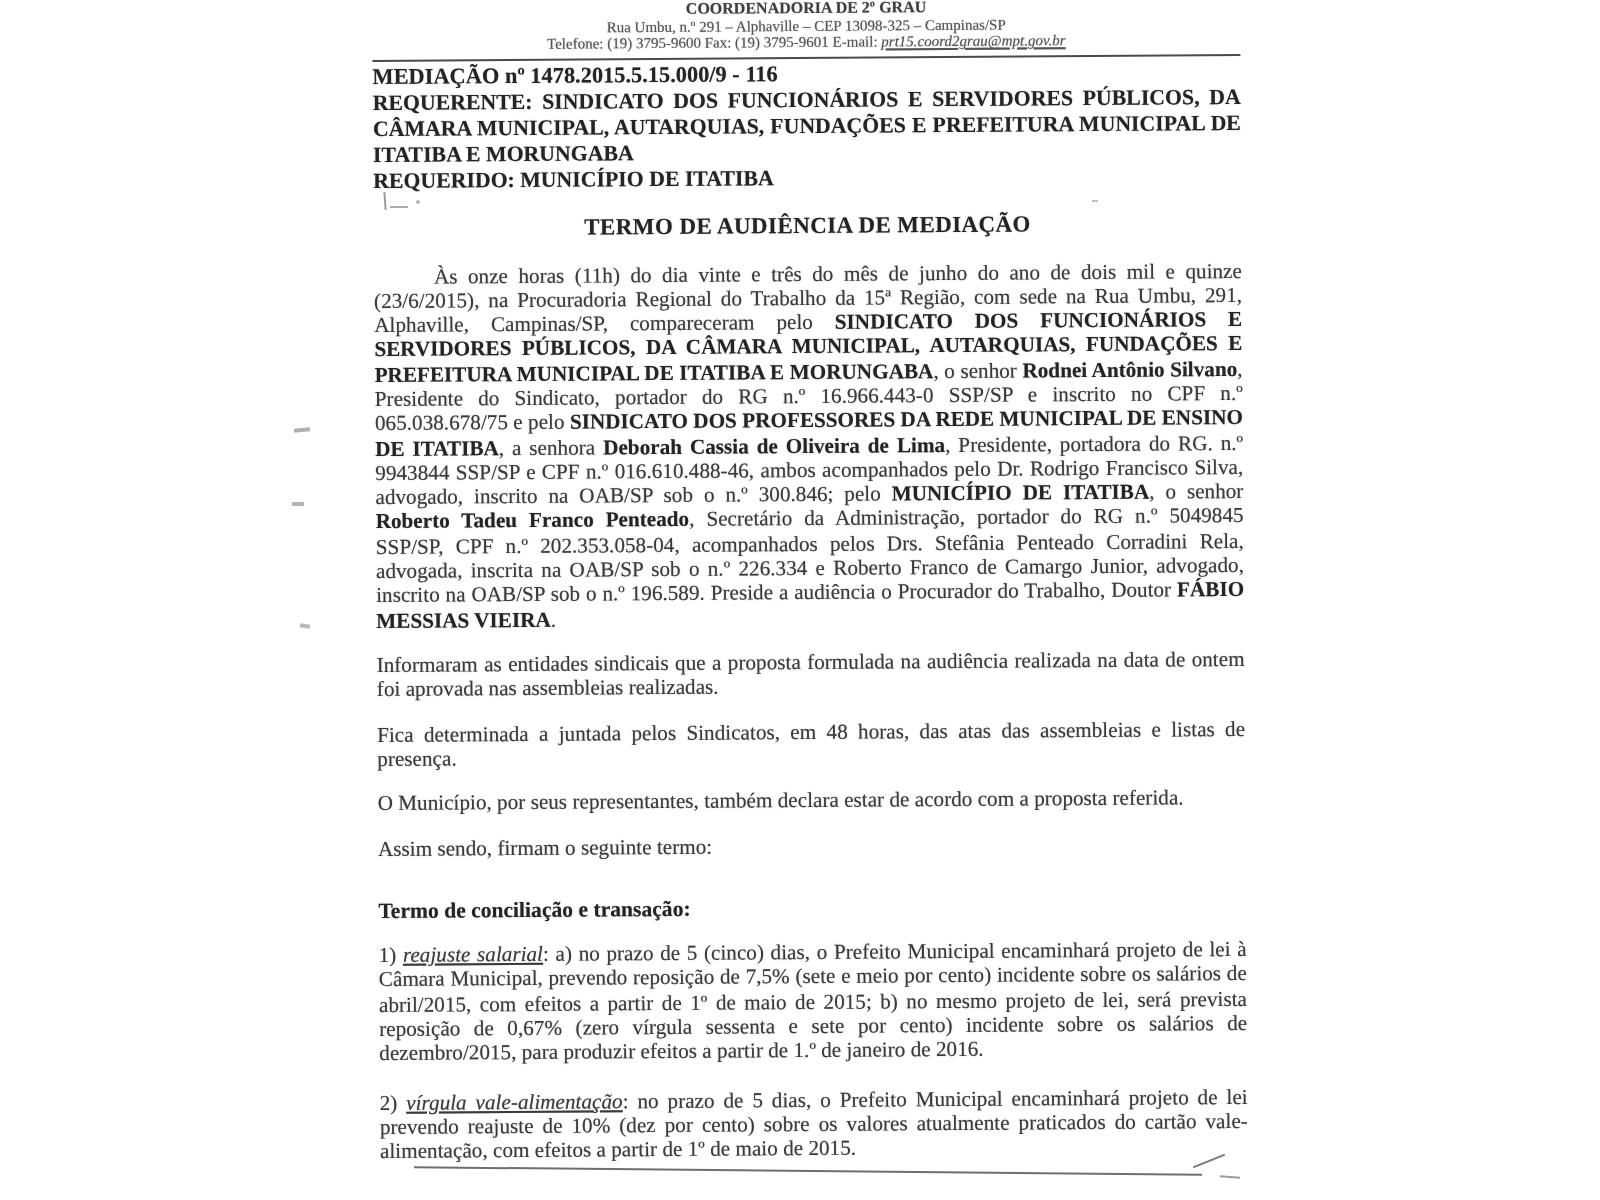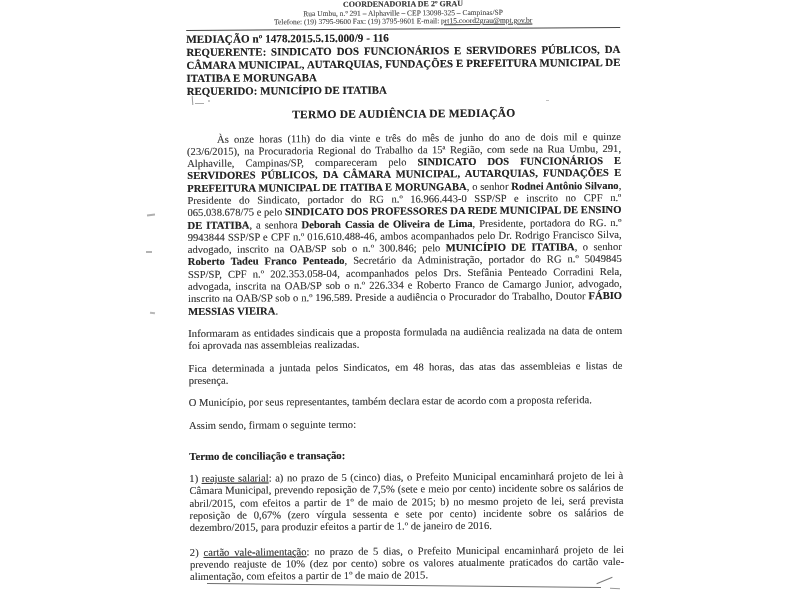--- a/index.html
+++ b/index.html
@@ -25,21 +25,21 @@
   }
   .body-text{font-size:10.6px;line-height:12.3px;text-align:justify;}
   .p{margin:0 0 10px 0;}
   .p-opening{margin-top:13px;text-indent:30px;}
   .p-single{margin-bottom:11px;}
   .section-heading{
     font-weight:bold;color:#242424;font-size:10.8px;margin:17px 0 11px 0;
   }
   .clause{margin:0 0 12px 0;}
   .b{font-weight:bold;color:#242424;}
-  .u{text-decoration:underline;}
+  .u{text-decoration:underline;font-style:italic;}
   
   .artifact{position:absolute;background:#8f8f8f;}
   .scratch-main{left:207px;top:585px;width:394px;height:1px;background:#6f6f6f;transform:rotate(0.55deg);}
   .scratch-tick{left:596px;top:580px;width:17px;height:1px;background:#7a7a7a;transform:rotate(-22deg);}
   .scratch-tail{left:610px;top:588px;width:10px;height:1px;background:#9a9a9a;transform:rotate(4deg);}
   .margin-dash-1{left:147px;top:214px;width:8px;height:2px;background:#b0b0b0;transform:rotate(-6deg);}
   .margin-dash-2{left:146px;top:251px;width:6px;height:2px;background:#b3b3b3;}
   .margin-dash-3{left:150px;top:312px;width:5px;height:2px;background:#b8b8b8;transform:rotate(8deg);}
   .title-smudge-v{left:192px;top:96px;width:1px;height:9px;background:#9c9c9c;transform:rotate(-4deg);}
   .title-smudge-h{left:195px;top:103px;width:9px;height:1px;background:#ababab;}
@@ -69,21 +69,21 @@
   <div class="body-text">
     <p class="p p-opening"><span>Às onze horas (11h) do dia vinte e três do mês de junho do ano de dois mil e quinze (23/6/2015), na Procuradoria Regional do Trabalho da 15ª Região, com sede na Rua Umbu, 291, Alphaville, Campinas/SP, compareceram pelo </span><span class="b">SINDICATO DOS FUNCIONÁRIOS E SERVIDORES PÚBLICOS, DA CÂMARA MUNICIPAL, AUTARQUIAS, FUNDAÇÕES E PREFEITURA MUNICIPAL DE ITATIBA E MORUNGABA</span><span>, o senhor </span><span class="b">Rodnei Antônio Silvano</span><span>, Presidente do Sindicato, portador do RG n.º 16.966.443-0 SSP/SP e inscrito no CPF n.º 065.038.678/75 e pelo </span><span class="b">SINDICATO DOS PROFESSORES DA REDE MUNICIPAL DE ENSINO DE ITATIBA</span><span>, a senhora </span><span class="b">Deborah Cassia de Oliveira de Lima</span><span>, Presidente, portadora do RG. n.º 9943844 SSP/SP e CPF n.º 016.610.488-46, ambos acompanhados pelo Dr. Rodrigo Francisco Silva, advogado, inscrito na OAB/SP sob o n.º 300.846; pelo </span><span class="b">MUNICÍPIO DE ITATIBA</span><span>, o senhor </span><span class="b">Roberto Tadeu Franco Penteado</span><span>, Secretário da Administração, portador do RG n.º 5049845 SSP/SP, CPF n.º 202.353.058-04, acompanhados pelos Drs. Stefânia Penteado Corradini Rela, advogada, inscrita na OAB/SP sob o n.º 226.334 e Roberto Franco de Camargo Junior, advogado, inscrito na OAB/SP sob o n.º 196.589. Preside a audiência o Procurador do Trabalho, Doutor </span><span class="b">FÁBIO MESSIAS VIEIRA</span><span>.</span></p>
     <p class="p">Informaram as entidades sindicais que a proposta formulada na audiência realizada na data de ontem foi aprovada nas assembleias realizadas.</p>
     <p class="p">Fica determinada a juntada pelos Sindicatos, em 48 horas, das atas das assembleias e listas de presença.</p>
     <p class="p p-single">O Município, por seus representantes, também declara estar de acordo com a proposta referida.</p>
     <p class="p p-single">Assim sendo, firmam o seguinte termo:</p>
 
     <div class="section-heading">Termo de conciliação e transação:</div>
 
     <p class="p clause"><span>1) </span><span class="u">reajuste salarial</span><span>: a) no prazo de 5 (cinco) dias, o Prefeito Municipal encaminhará projeto de lei à Câmara Municipal, prevendo reposição de 7,5% (sete e meio por cento) incidente sobre os salários de abril/2015, com efeitos a partir de 1º de maio de 2015; b) no mesmo projeto de lei, será prevista reposição de 0,67% (zero vírgula sessenta e sete por cento) incidente sobre os salários de dezembro/2015, para produzir efeitos a partir de 1.º de janeiro de 2016.</span></p>
-    <p class="p clause"><span>2) </span><span class="u">cartão vale-alimentação</span><span>: no prazo de 5 dias, o Prefeito Municipal encaminhará projeto de lei prevendo reajuste de 10% (dez por cento) sobre os valores atualmente praticados do cartão vale-alimentação, com efeitos a partir de 1º de maio de 2015.</span></p>
+    <p class="p clause"><span>2) </span><span class="u">vírgula vale-alimentação</span><span>: no prazo de 5 dias, o Prefeito Municipal encaminhará projeto de lei prevendo reajuste de 10% (dez por cento) sobre os valores atualmente praticados do cartão vale-alimentação, com efeitos a partir de 1º de maio de 2015.</span></p>
   </div>
 
 </div>
 
 <div class="artifact scratch-main"></div>
 <div class="artifact scratch-tick"></div>
 <div class="artifact scratch-tail"></div>
 <div class="artifact margin-dash-1"></div>
 <div class="artifact margin-dash-2"></div>
 <div class="artifact margin-dash-3"></div>

